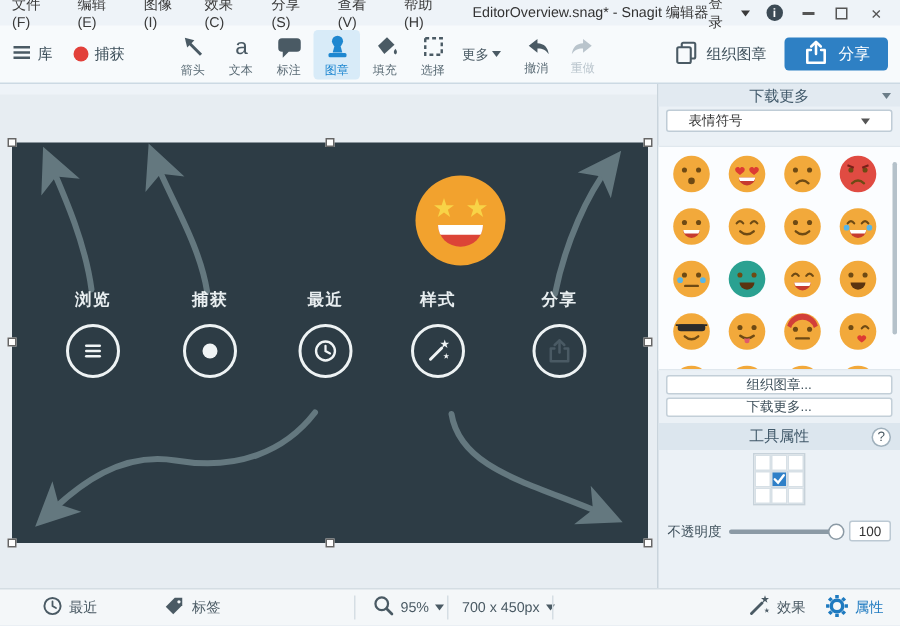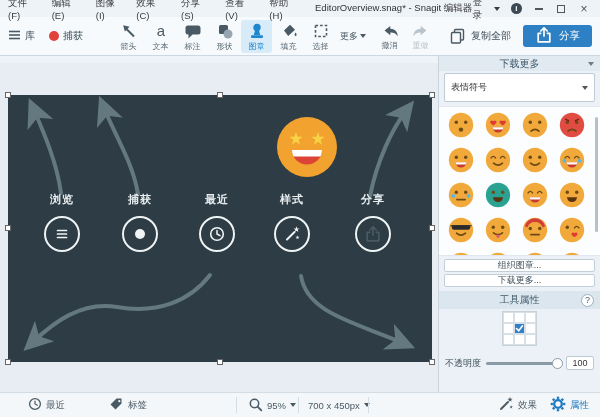--- a/index.html
+++ b/index.html
@@ -42,21 +42,21 @@
   .big-emoji { position:absolute; left:267px; top:20px; }
   .nav-item { position:absolute; width:76px; display:flex; flex-direction:column; align-items:center; gap:9px; top:97px; }
   .nav-label { font-size:11px; font-weight:bold; color:#e8eef0; letter-spacing:1px; }
   .nav-circle { width:36px; height:36px; border:2px solid #eef3f4; border-radius:50%; display:flex; align-items:center; justify-content:center; }
   .handle { position:absolute; width:6px; height:6px; background:#fdfdfd; border:1px solid #666; transform:translate(-50%,-50%); }
 
   
   .rightpanel { width:162px; height:336px; background:#ebf1f6; border-left:1px solid #c9d4dc; }
   .qs-header { height:15px; display:flex; align-items:center; justify-content:center; font-size:10px; color:#41596a; background:#e2eaf1; position:relative; }
   .qs-header .caret { position:absolute; right:6px; color:#6b7d88; }
-  .qs-dropdown { margin:2px 5px 4px; height:29px; background:#fff; border:1px solid #bfccd6; border-radius:2px; display:flex; align-items:center; padding:0 6px; font-size:9px; color:#333; }
+  .qs-dropdown { margin:2px 5px 9px; height:15px; background:#fff; border:1px solid #bfccd6; border-radius:2px; display:flex; align-items:center; padding:0 14px; font-size:9px; color:#333; }
   .qs-dropdown .caret { margin-left:auto; color:#555; }
   .emoji-area { margin-top:2px; height:150px; background:#fbfdff; border-top:1px solid #e0e8ee; border-bottom:1px solid #e0e8ee; position:relative; overflow:hidden; }
   .emoji-grid { display:grid; grid-template-columns:repeat(4,37px); row-gap:9px; padding:5px 0 0 9px; }
   .emoji { width:26px; height:26px; }
   .vscroll { position:absolute; right:2px; top:10px; width:3px; height:115px; background:#b4c1ca; border-radius:2px; }
   .panel-btn { margin:3px 5px 0; height:13px; background:#fff; border:1px solid #c3cfd8; border-radius:2px; width:calc(100% - 10px); font-size:9px; color:#3d4f5a; font-family:inherit; display:flex; align-items:center; justify-content:center; }
   .panel-btn + .panel-btn { margin-top:2px; }
   .tp-header { margin-top:4px; height:18px; background:#dce6ee; display:flex; align-items:center; justify-content:center; font-size:10px; color:#41596a; position:relative; }
   .help-circle { position:absolute; right:6px; width:13px; height:13px; border-radius:50%; background:#fff; border:1px solid #9fb0bc; font-size:9px; color:#4a5a64; display:flex; align-items:center; justify-content:center; }
   .shadow-label { margin-top:6px; display:flex; align-items:center; justify-content:center; gap:3px; font-size:9px; color:#3d4f5a; }
@@ -144,29 +144,20 @@
                <span>文本</span>
         </div>
         <div class="tool">
           <span>
             <svg width="18" height="18" viewBox="0 0 18 18">
               <path d="M4,3.5 h10 a2.5,2.5 0 0 1 2.5,2.5 v4 a2.5,2.5 0 0 1 -2.5,2.5 h-5.5 l-4,4 v-4 h-0.5 a2.5,2.5 0 0 1 -2.5,-2.5 v-4 a2.5,2.5 0 0 1 2.5,-2.5 z" fill="#4a5a64"></path>
             </svg>
           </span>
                <span>标注</span>
         </div>
-        <div class="tool">
-          <span>
-            <svg width="18" height="18" viewBox="0 0 18 18">
-              <rect x="3" y="3" width="9" height="9" rx="1.5" fill="#4a5a64"></rect>
-              <circle cx="12" cy="12" r="4.5" fill="#96a5af"></circle>
-            </svg>
-          </span>
-               <span>形状</span>
-        </div>
         <div class="tool active">
           <span>
             <svg width="18" height="18" viewBox="0 0 18 18">
               <circle cx="9" cy="5.5" r="3.7" fill="#1e87d0"></circle>
               <path d="M7,8.5 h4 l1.2,4.5 h-6.4 z" fill="#1e87d0"></path>
               <rect x="3" y="13.3" width="12" height="2.8" rx="1" fill="#1e87d0"></rect>
             </svg>
           </span>
                <span>图章</span>
         </div>
@@ -207,21 +198,21 @@
           </svg>
         </span>
       <span>重做</span>
     </div>
     <div class="spacer"></div>
     <div class="copyall">
       <span id="copy-icon"><svg width="17" height="17" viewBox="0 0 17 17">
             <rect x="5.5" y="2.5" width="9" height="10.5" rx="1" fill="none" stroke="#4a5a64" stroke-width="1.4"></rect>
             <rect x="2.5" y="5.5" width="9" height="10.5" rx="1" fill="#f7fafc" stroke="#4a5a64" stroke-width="1.4"></rect>
           </svg></span>
-      <span>复制全部</span>
+      <span>组织图章</span>
     </div>
     <button class="share-btn">
       <span id="share-btn-icon"><svg width="18" height="18" viewBox="0 0 18 18">
             <g stroke="#ffffff" stroke-width="1.7" fill="none" stroke-linecap="round" stroke-linejoin="round">
               <path d="M9,2.2 V10"></path>
               <path d="M5.8,5 L9,1.9 L12.2,5"></path>
               <path d="M5.6,7.3 H3.2 V15.8 H14.8 V7.3 H12.4"></path>
             </g>
           </svg></span>
       <span>分享</span>

